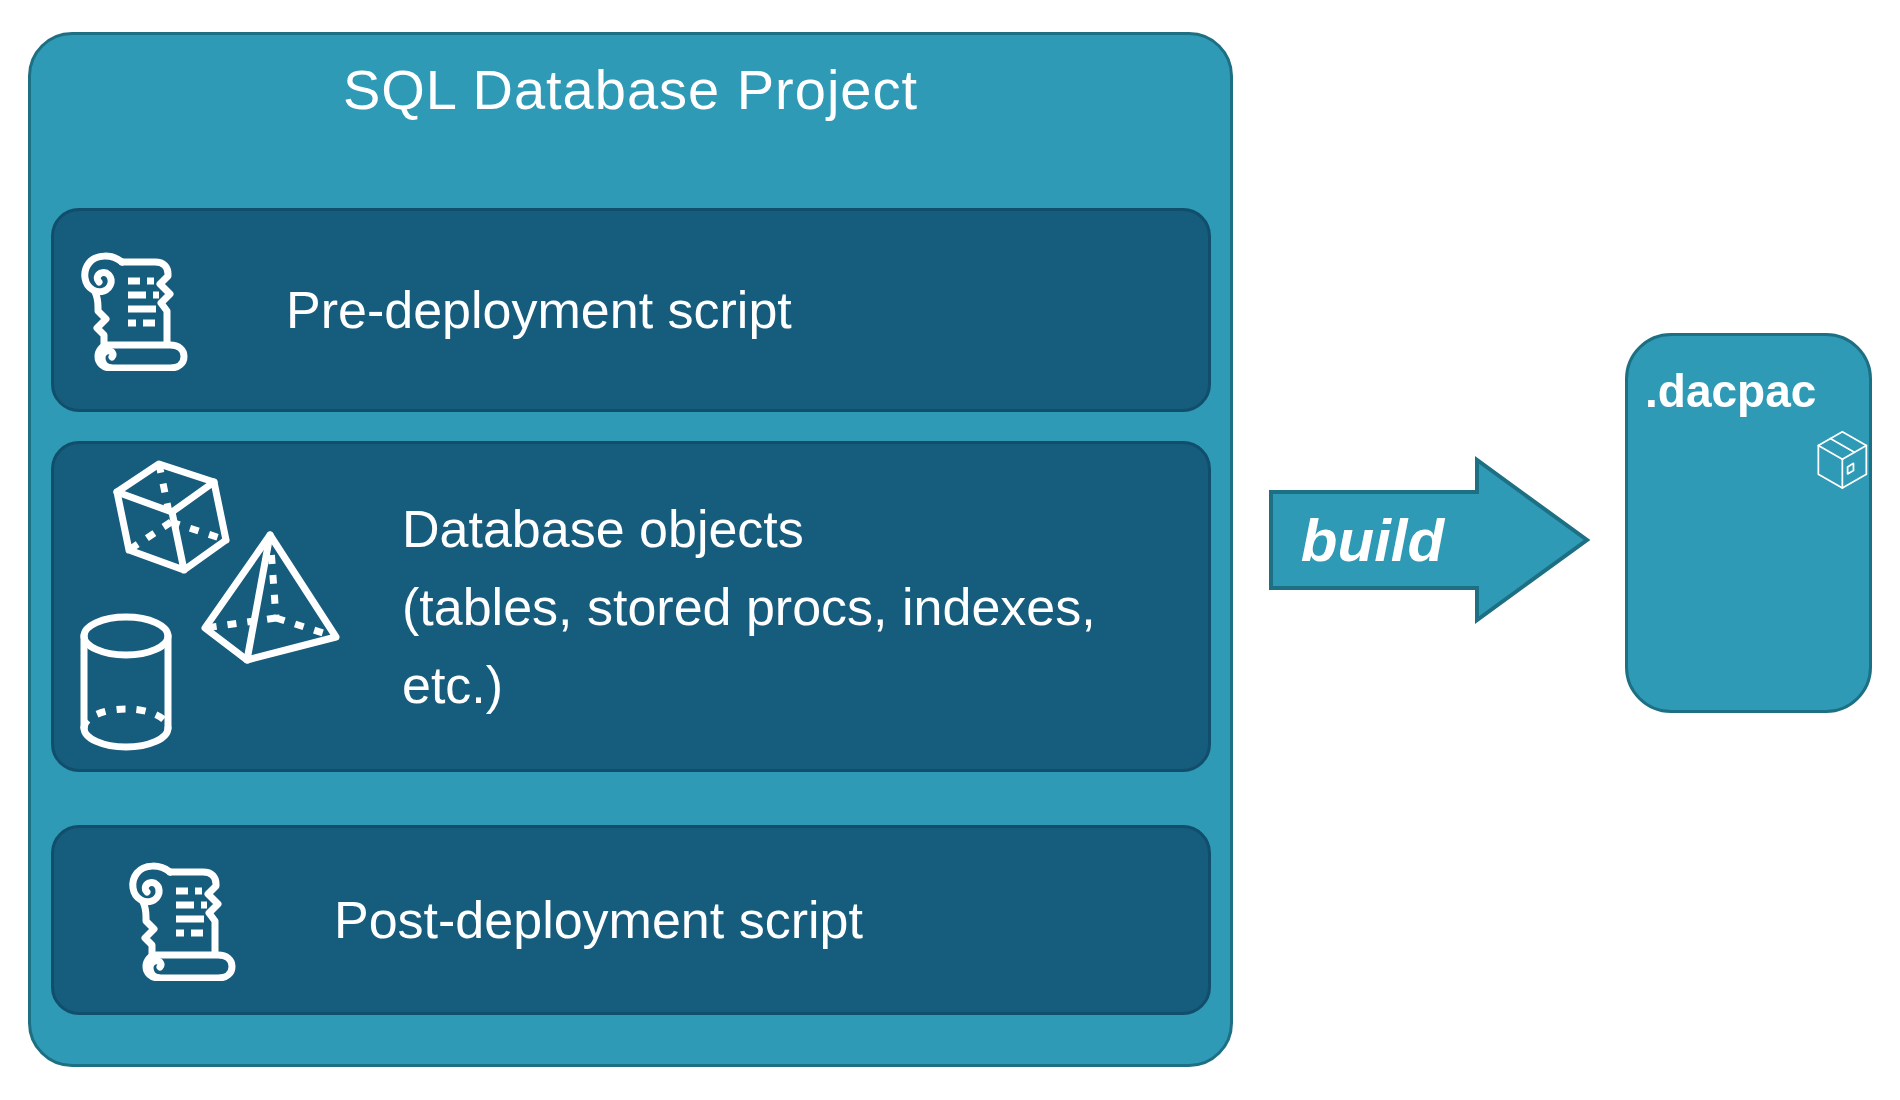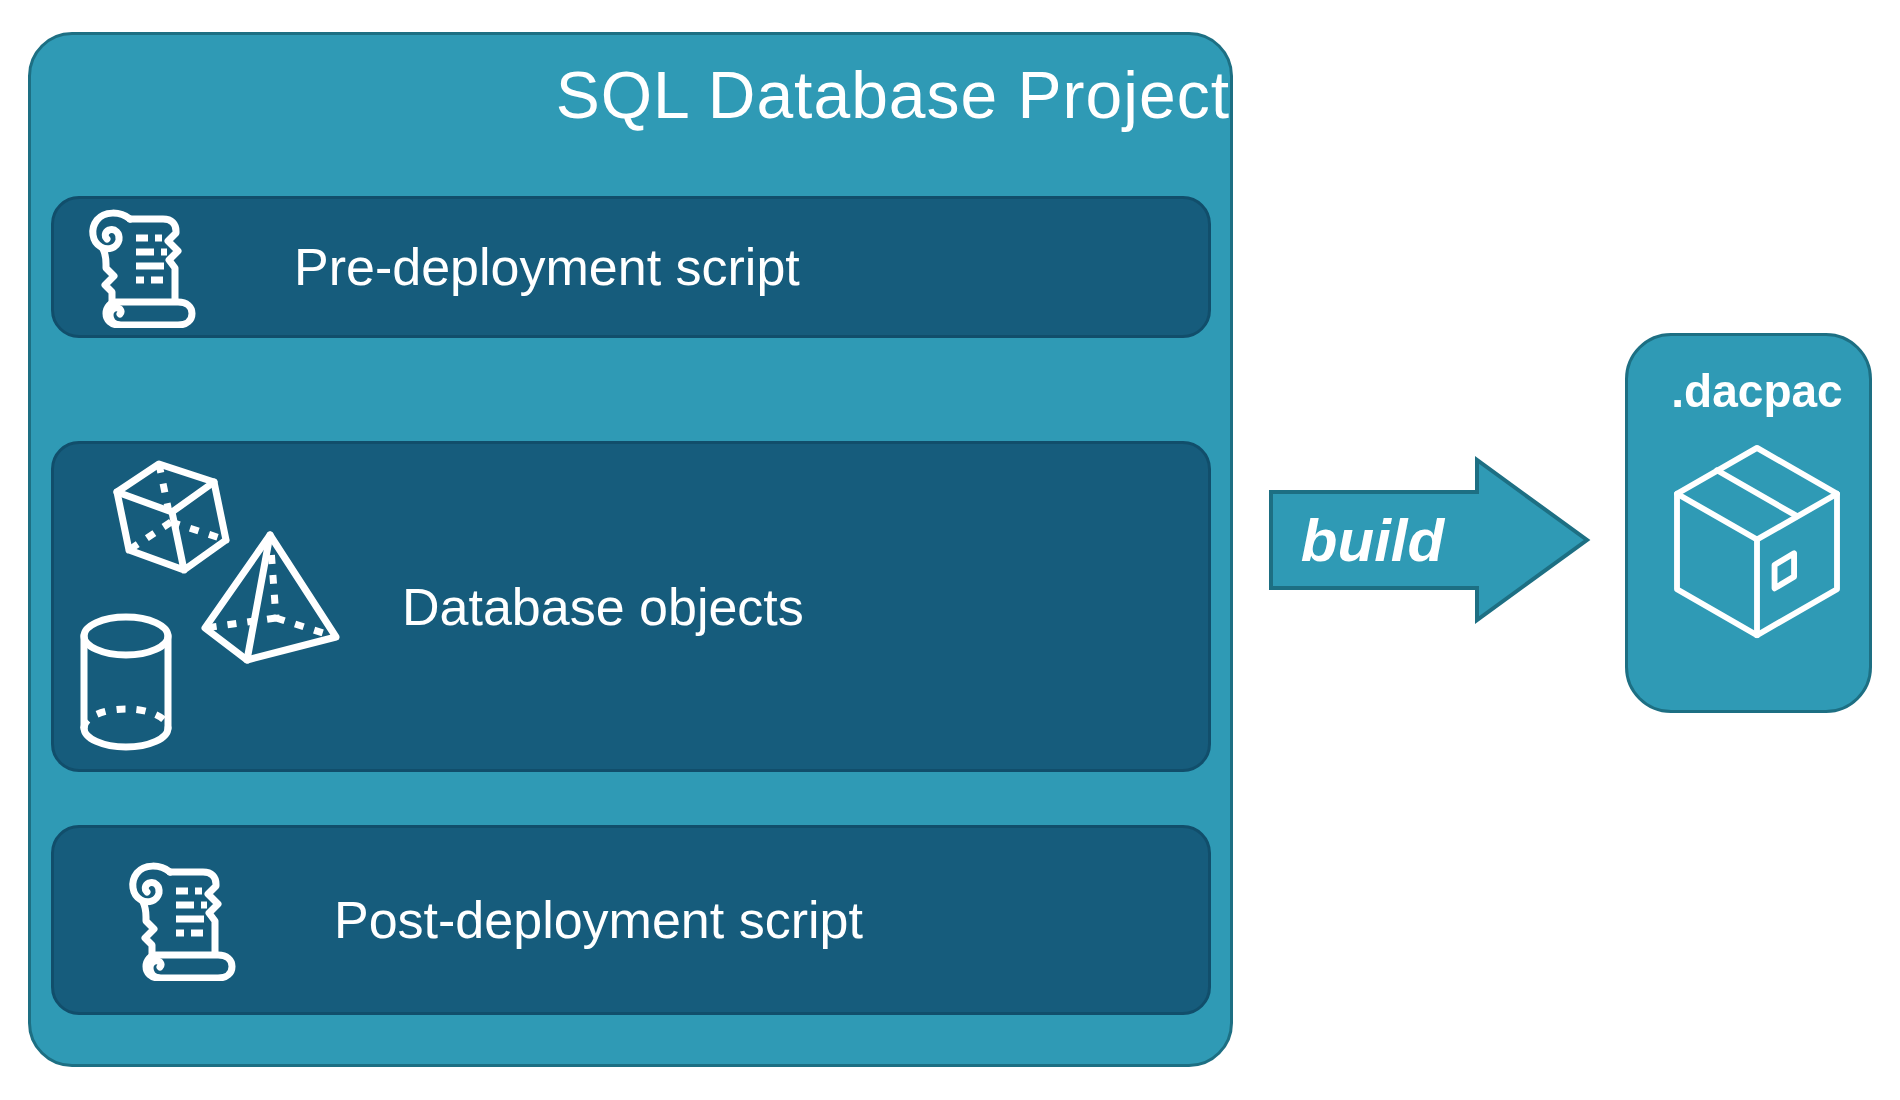--- a/index.html
+++ b/index.html
@@ -14,53 +14,53 @@
     background:var(--canvas-bg,#ffffff);overflow:hidden;
   }
   
   .main-box{
     position:absolute;left:28px;top:32px;width:1205px;height:1035px;
     background:var(--teal,#2F9AB5);
     border:3px solid var(--teal-border,#1D6F83);
     border-radius:44px;box-sizing:border-box;
   }
   .main-title{
-    margin-top:22px;text-align:right;
-    color:var(--text,#ffffff);font-size:66px;font-weight:400;letter-spacing:1px;
+    margin-top:22px;text-align:center;
+    color:var(--text,#ffffff);font-size:56px;font-weight:400;letter-spacing:1px;
   }
   
   .row{
     position:absolute;left:20px;width:1160px;
     background:var(--navy,#165C7C);
     border:3px solid var(--navy-border,#114E6B);
     border-radius:28px;box-sizing:border-box;
     display:flex;align-items:center;
     color:var(--text,#ffffff);
   }
-  .row-pre {top:161px;height:142px;padding-left:8px;}
+  .row-pre {top:173px;height:204px;}
   .row-mid {top:406px;height:331px;}
   .row-post{top:790px;height:190px;padding-left:48px;}
   .icon-scroll{margin-left:24px;width:115px;height:122px;flex:0 0 auto;}
   .icon-shapes{margin-left:26px;width:260px;height:302px;flex:0 0 auto;}
   .row-label{margin-left:93px;font-size:52px;font-weight:400;}
   .row-mid .row-label{margin-left:62px;line-height:1.5;}
   
   .arrow-svg{position:absolute;left:1268px;top:456px;width:324px;height:168px;}
   .arrow-label{
     position:absolute;left:1268px;top:456px;width:209px;height:168px;
     display:flex;align-items:center;justify-content:center;
     color:var(--text,#ffffff);font-size:60px;font-weight:bold;font-style:italic;
   }
   
   .dacpac-box{
     position:absolute;left:1625px;top:333px;width:247px;height:380px;
     background:var(--teal,#2F9AB5);
     border:3px solid var(--teal-border,#1D6F83);
     border-radius:46px;box-sizing:border-box;
-    display:flex;flex-direction:column;align-items:center;padding-left:17px;
+    display:flex;flex-direction:row;padding-left:17px;
   }
   .dacpac-title{margin-top:28px;color:var(--text,#ffffff);font-size:46px;font-weight:bold;}
   .icon-package{margin-top:24px;width:176px;height:200px;}
   
   svg .st{fill:none;stroke:var(--text,#ffffff);stroke-width:7;stroke-linecap:round;stroke-linejoin:round;}
   svg .st-butt{fill:none;stroke:var(--text,#ffffff);stroke-width:7;stroke-linecap:butt;}
   svg .st-dash{fill:none;stroke:var(--text,#ffffff);stroke-width:7;stroke-linecap:butt;stroke-linejoin:round;stroke-dasharray:9 11;}
   svg .pkg{fill:none;stroke:var(--text,#ffffff);stroke-width:6;stroke-linecap:round;stroke-linejoin:round;}
 </style>
 </head>
@@ -100,20 +100,21 @@
 
         <g>
           <ellipse class="st" cx="46" cy="180" rx="42" ry="19"></ellipse>
           <path class="st" d="M 4 180 V 272 M 88 180 V 272"></path>
           <path class="st" d="M 4 272 A 42 19 0 0 0 88 272"></path>
           <path class="st-dash" d="M 4 272 A 42 19 0 0 1 88 272"></path>
         </g>
       </svg>
       <div class="row-label">
         <div>Database objects</div>
+        <div>(tables, stored procs, indexes, etc.)</div>
       </div>
     </div>
 
     <div class="row row-post">
       <svg class="icon-scroll" viewBox="0 0 115 122">
         <path class="st" d="M 44 13 C 34 5 18 5 11 14 C 4 23 6 36 15 41 C 22 45 31 42 33 34 C 34 27 29 22 23 24 C 19 26 18 30 21 33"></path>
         <path class="st" d="M 44 13 L 77 13 C 86 13 90 18 90 25 L 90 27 L 82 35 L 92 45 L 83 54 L 89 62 L 89 93"></path>
         <path class="st" d="M 17 43 C 20 49 20 53 20 58 L 20 62 L 28 70 L 19 79 L 26 86 L 26 95"></path>
         <path class="st" d="M 30 96 H 92 C 101 96 106 101 106 107.5 C 106 114 101 119 92 119 H 33 C 25 119 20 114 20 107.5 C 20 101 25 96 30 96"></path>
         <path class="st" d="M 33 119 C 27 118 24 114 24 109 C 24 104 28 101 32 102 C 35 103 36 106 34 108"></path>

